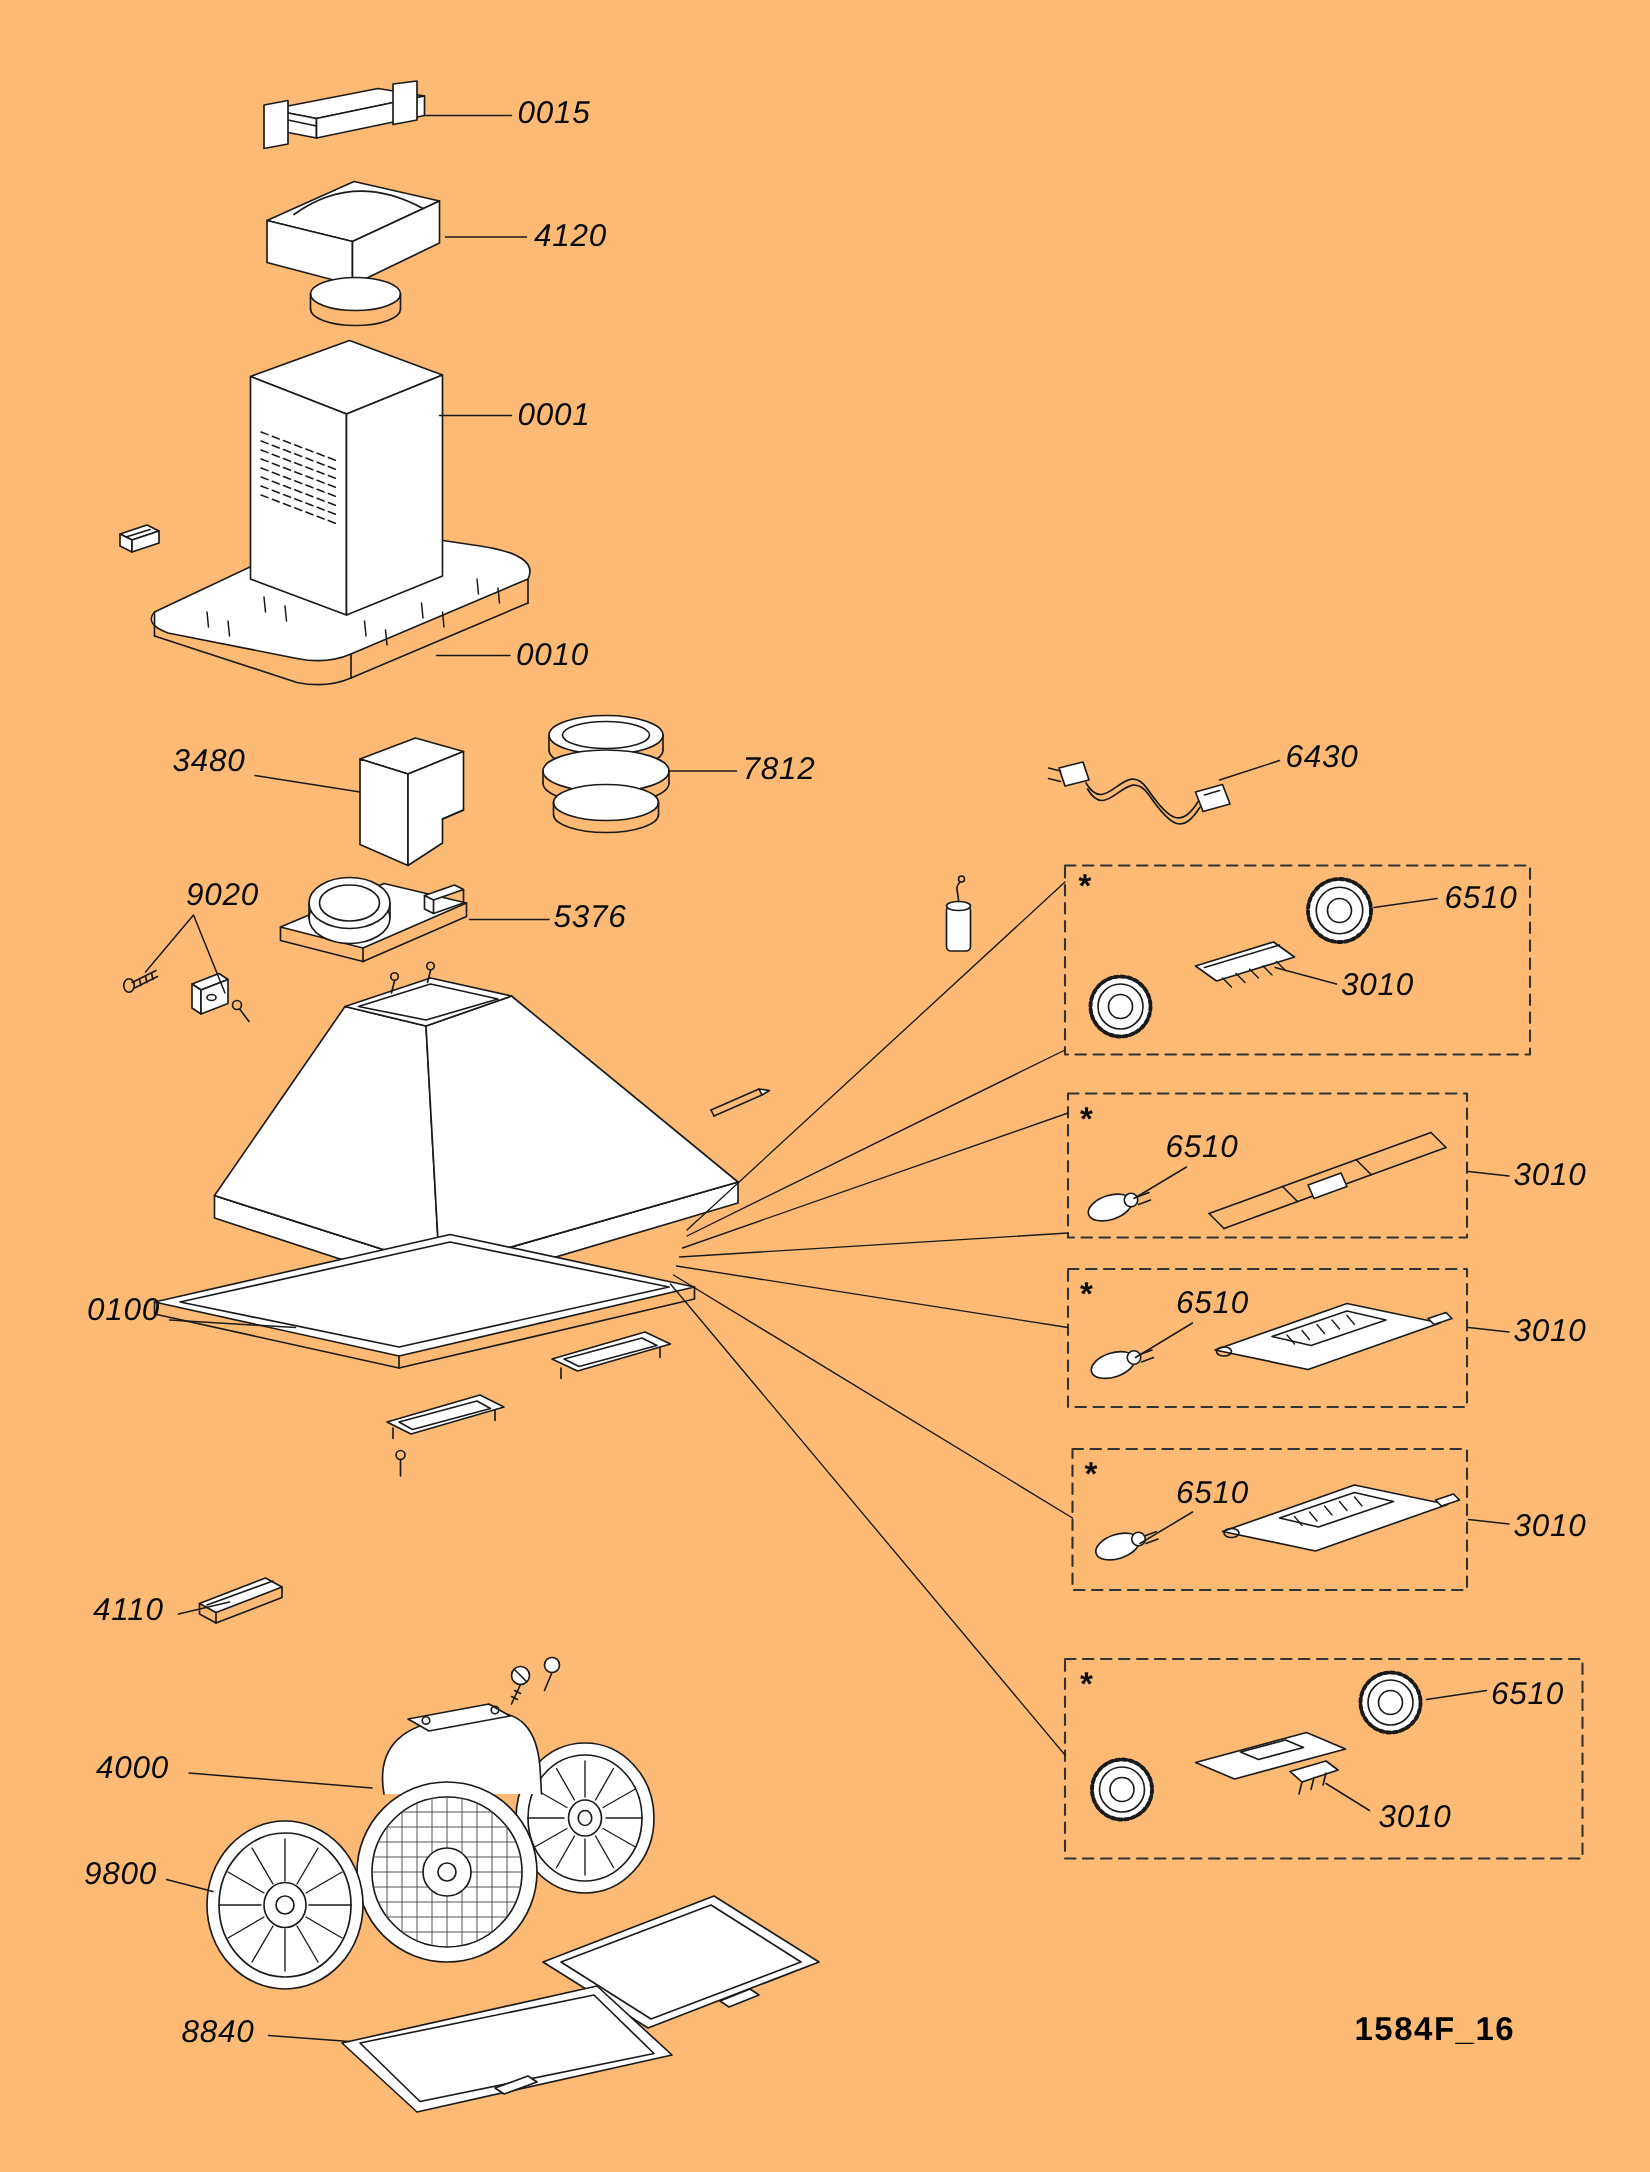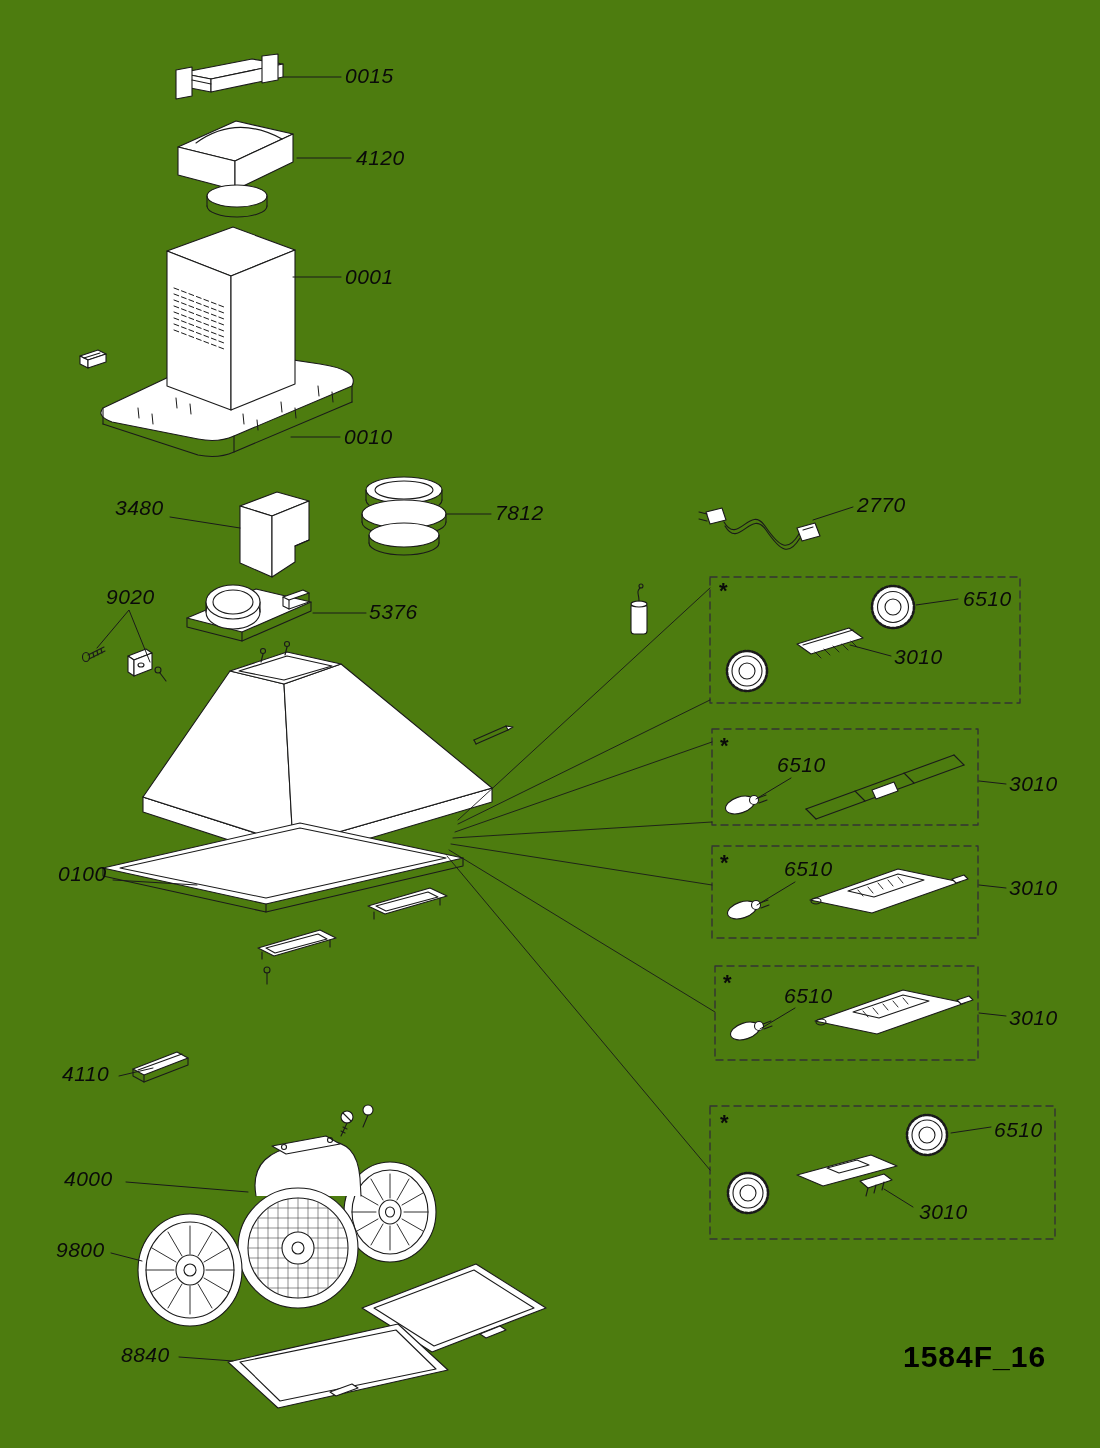--- a/index.html
+++ b/index.html
@@ -1,30 +1,30 @@
 <!DOCTYPE html>
 <html><head>
 <meta charset="utf-8">
 <style>
   * { margin:0; padding:0; box-sizing:border-box; }
   html,body { background:#ffffff; }
   body { font-family:"Liberation Sans", sans-serif; }
   .stage {
     position:relative; width:1100px; height:1448px;
-    background:#4d7c0f; overflow:hidden;
+    background:#fdba74; overflow:hidden;
   }
   .stage svg { position:absolute; left:0; top:0; display:block; }
   .lbl {
     position:absolute; font-style:italic; font-size:21px; font-weight:400;
     color:#0a0a0a; letter-spacing:.5px; white-space:nowrap;
     font-family:"Liberation Sans", sans-serif;
   }
   .star { font-style:normal; font-size:22px; font-weight:700; letter-spacing:0; }
   .code {
-    position:absolute; font-style:normal; font-size:30px; font-weight:700;
+    position:absolute; font-style:normal; font-size:22px; font-weight:700;
     color:#000; letter-spacing:1px; font-family:"Liberation Sans", sans-serif;
   }
 </style>
 </head>
 <body>
 
 <div class="stage">
 
 <svg width="1100" height="1448" viewBox="0 0 1100 1448">
   <g stroke="#1a1a1a" stroke-width="1.1" fill="none" stroke-linecap="round" stroke-linejoin="round">
@@ -435,22 +435,22 @@
     </g>
   </g>
 </svg>
 
 <div class="lbl" style="left:345px;top:64px">0015</div>
 <div class="lbl" style="left:356px;top:146px">4120</div>
 <div class="lbl" style="left:345px;top:265px">0001</div>
 <div class="lbl" style="left:344px;top:425px">0010</div>
 <div class="lbl" style="left:115px;top:496px">3480</div>
 <div class="lbl" style="left:495px;top:501px">7812</div>
-<div class="lbl" style="left:857px;top:493px">2770</div>
-<div class="lbl" style="left:106px;top:585px">9020</div>
+<div class="lbl" style="left:857px;top:493px">6430</div>
+<div class="lbl" style="left:124px;top:585px">9020</div>
 <div class="lbl" style="left:369px;top:600px">5376</div>
 <div class="lbl" style="left:58px;top:862px">0100</div>
 <div class="lbl" style="left:62px;top:1062px">4110</div>
 <div class="lbl" style="left:64px;top:1167px">4000</div>
 <div class="lbl" style="left:56px;top:1238px">9800</div>
 <div class="lbl" style="left:121px;top:1343px">8840</div>
 
 <div class="lbl star" style="left:719px;top:578px">*</div>
 <div class="lbl" style="left:963px;top:587px">6510</div>
 <div class="lbl" style="left:894px;top:645px">3010</div>

